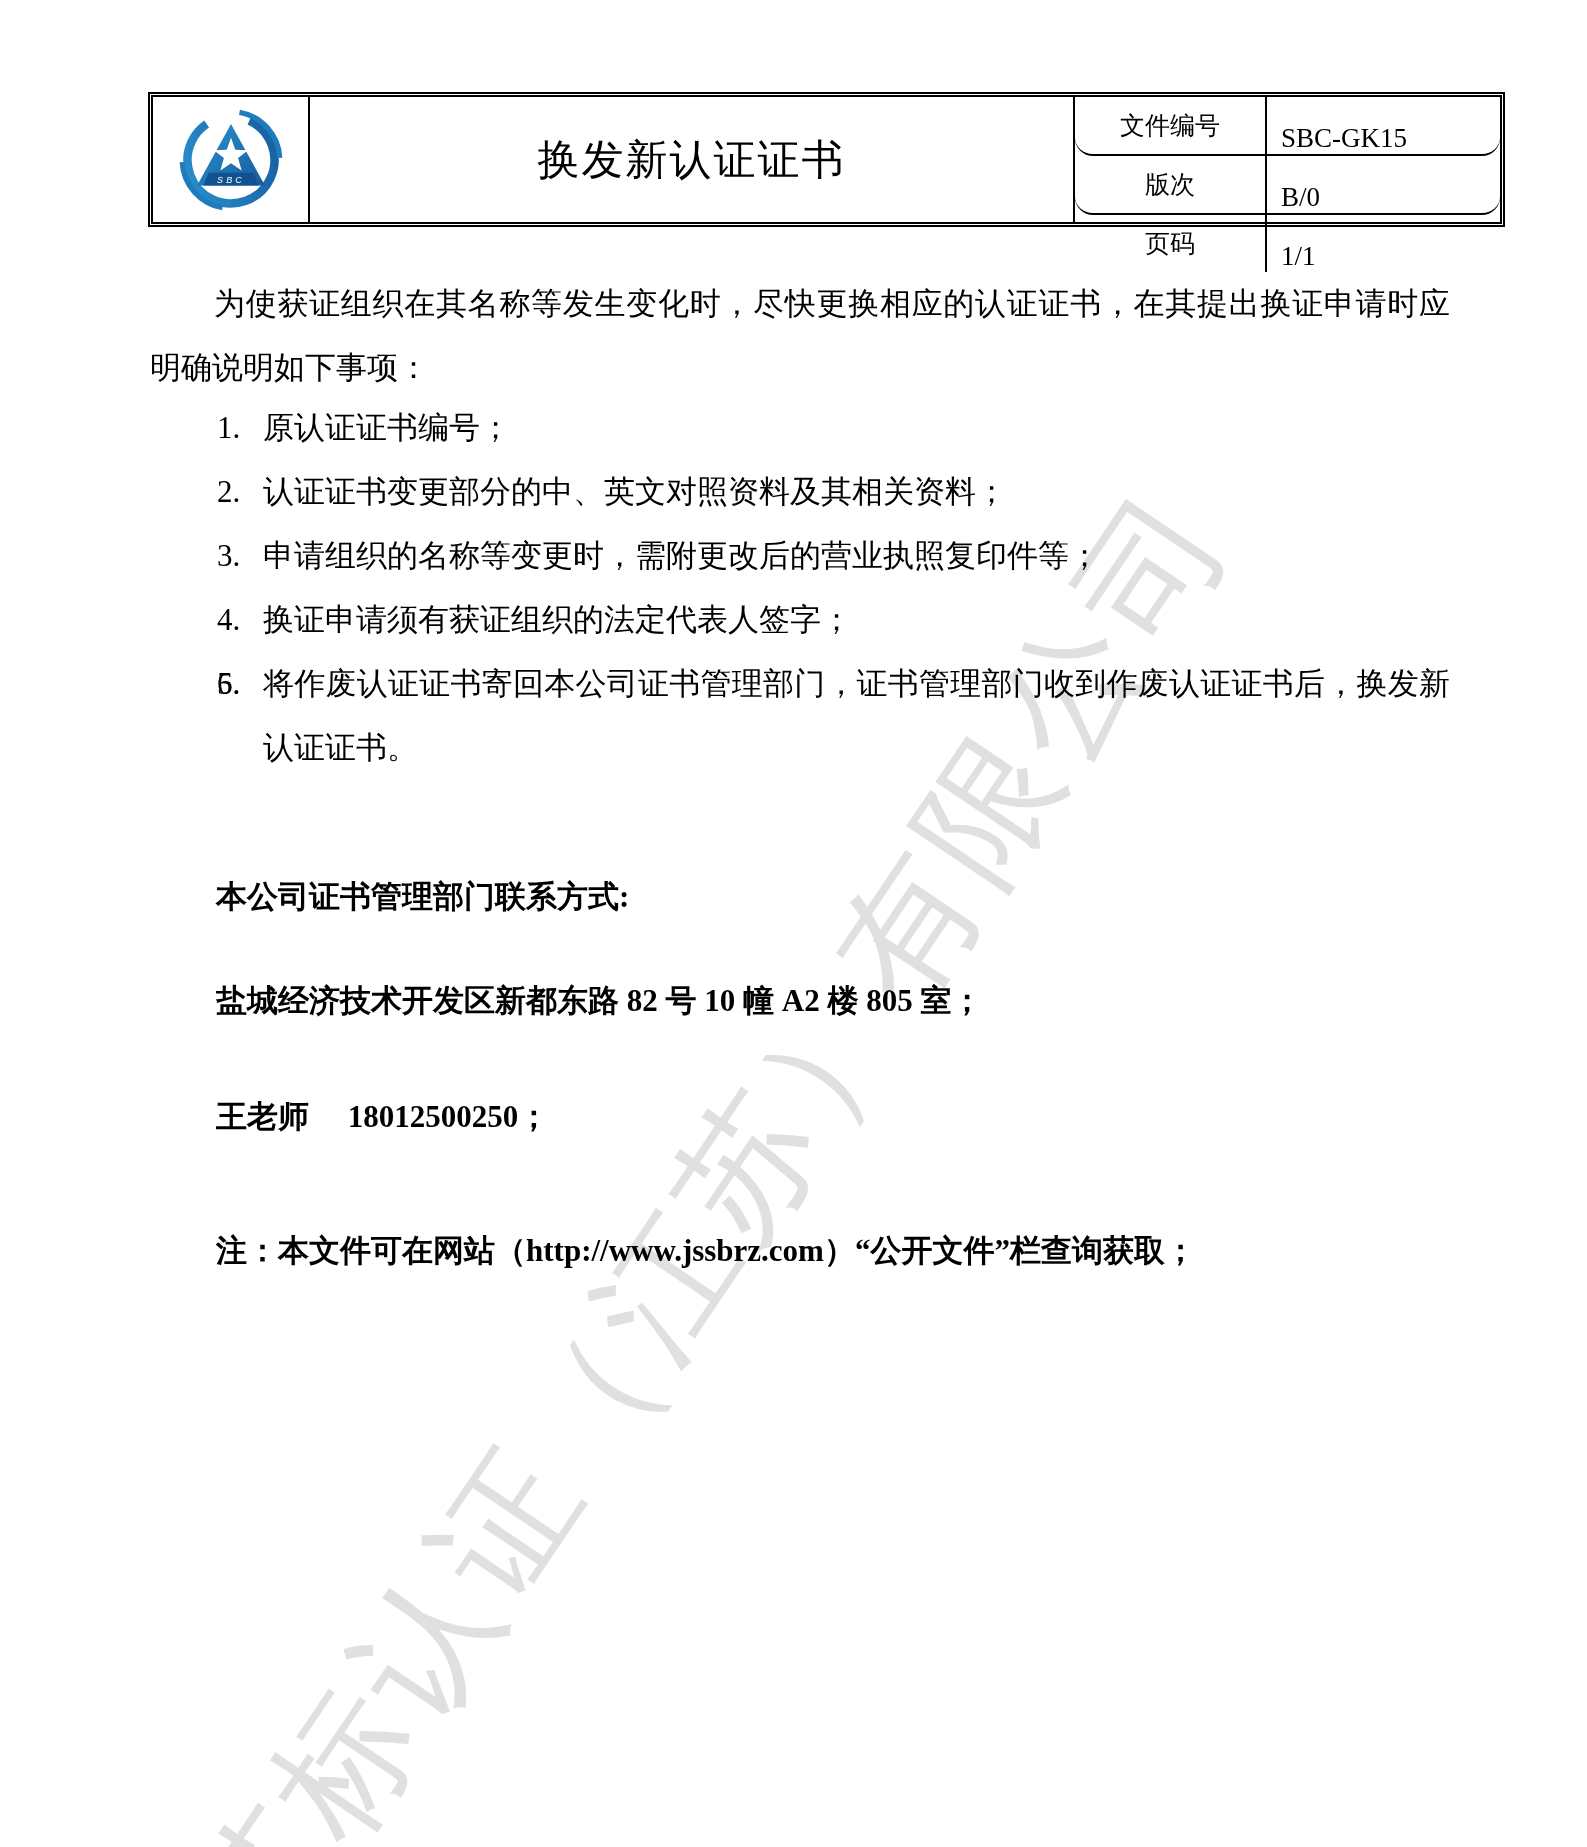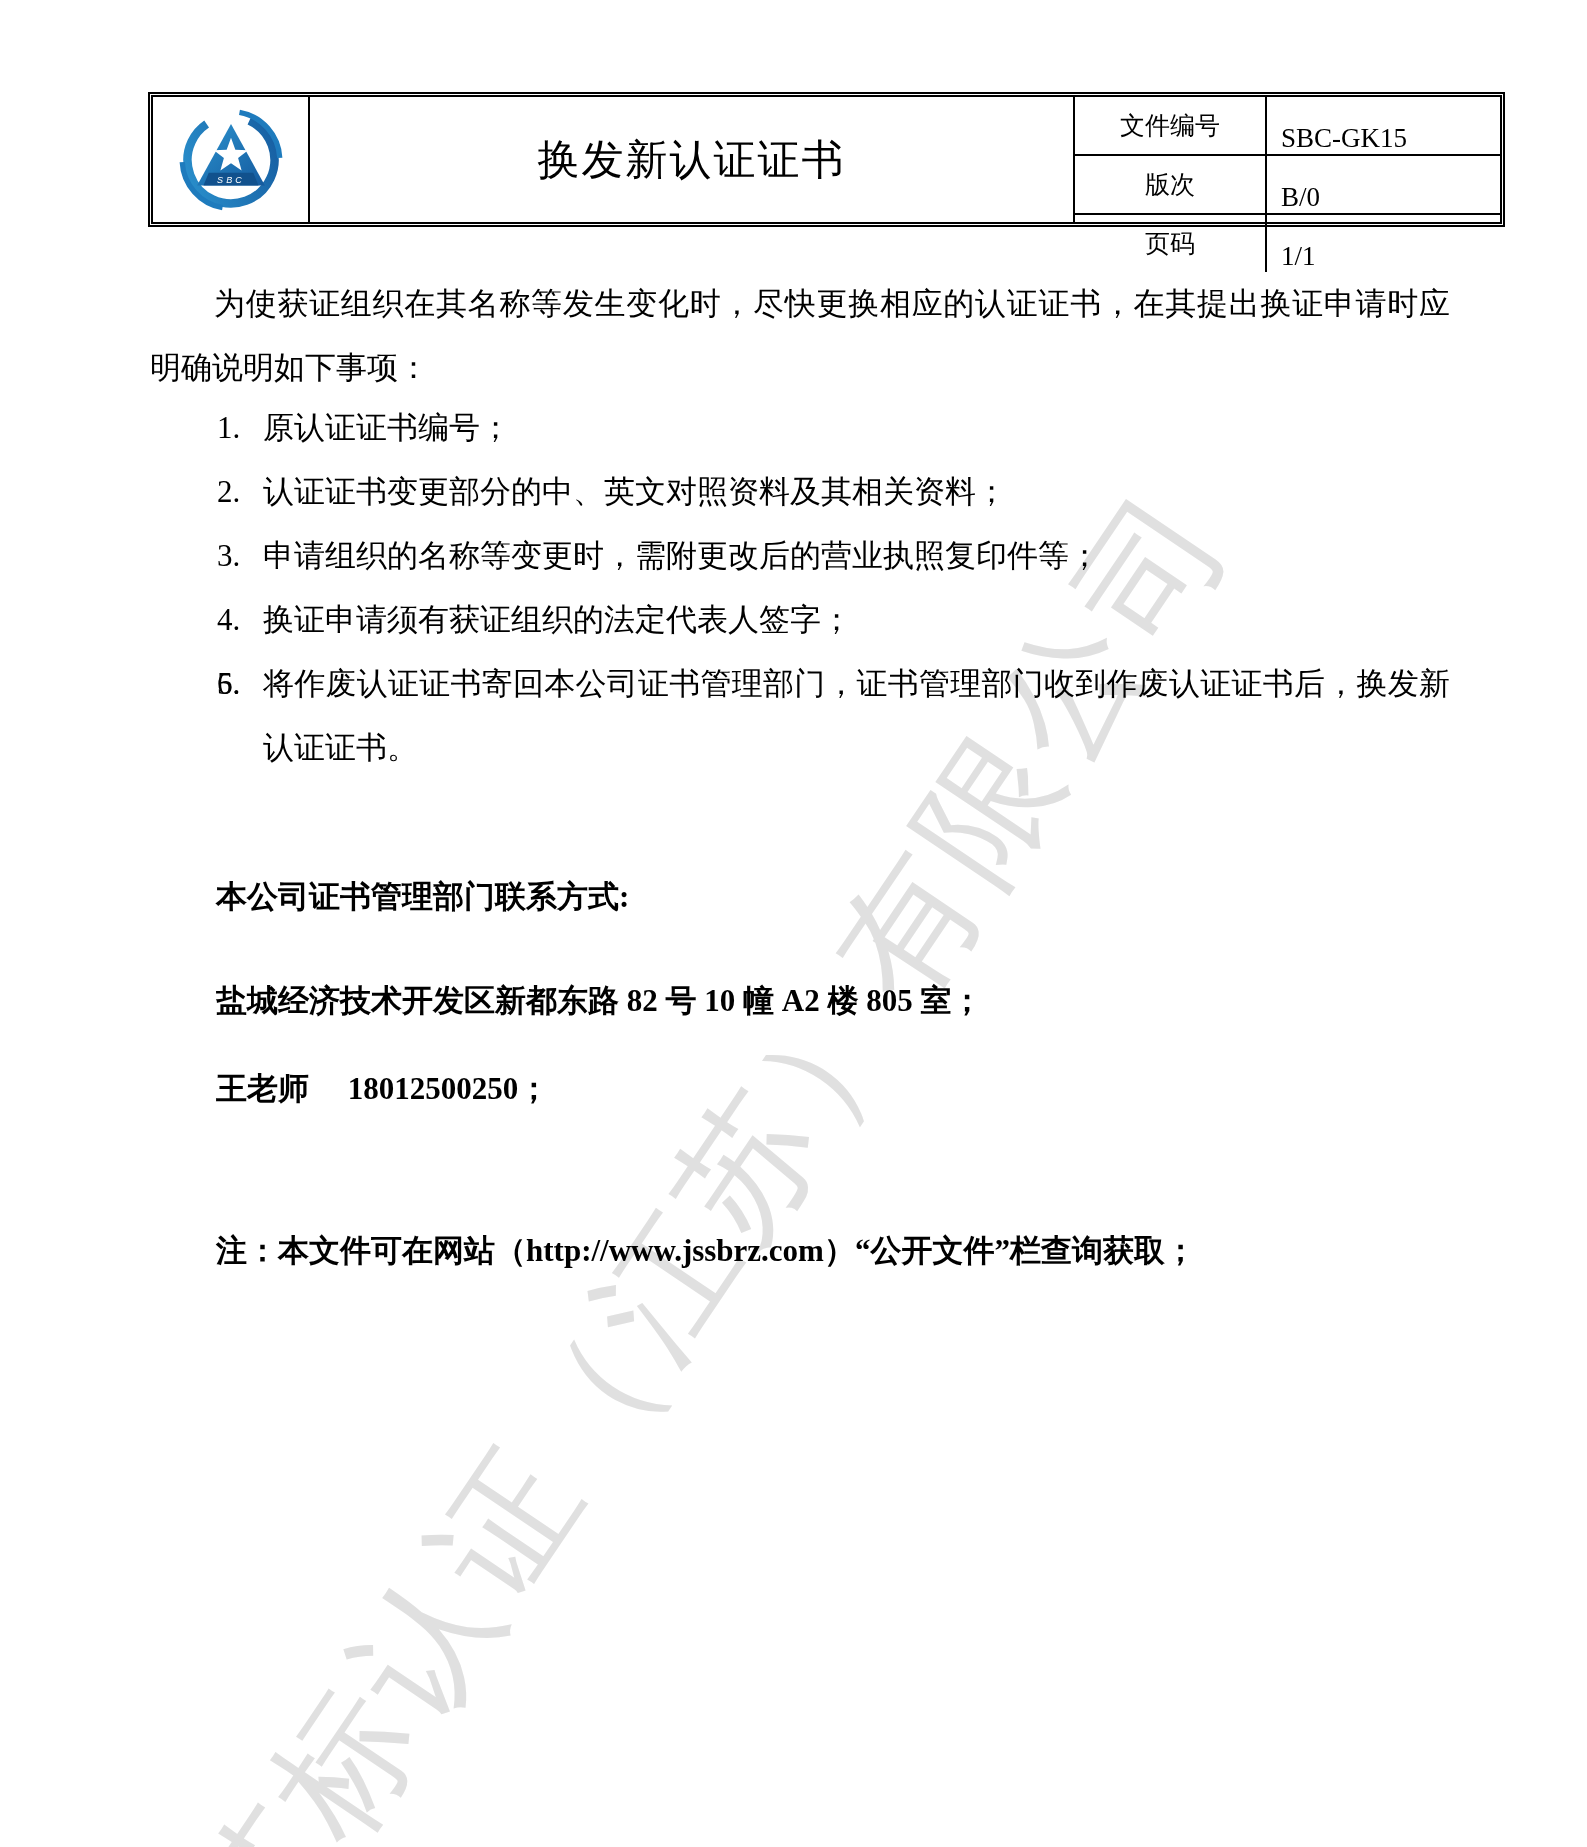--- a/index.html
+++ b/index.html
@@ -45,21 +45,21 @@
     display:flex; align-items:center; justify-content:center;
     font-size:42px;
     letter-spacing:2px;
   }
   .info-table {
     width:427px; flex:0 0 427px;
     border-left:2px solid #000;
     display:flex; flex-direction:column;
     box-sizing:border-box;
   }
-  .info-row { flex:1; display:flex; border-bottom:2px solid #000; box-sizing:border-box; }
+  .info-row { flex:1; display:flex; border-bottom:2px solid #000; box-sizing:border-box;border-radius:18px; }
   .info-row:last-child { border-bottom:none; }
   .info-label {
     width:192px; flex:0 0 192px;
     border-right:2px solid #000;
     display:flex; align-items:center; justify-content:center;
     font-size:25px;
     box-sizing:border-box;
   }
   .info-value {
     flex:1; display:flex; align-items:center;
@@ -69,21 +69,21 @@
   }
   
   .doc-body { position:absolute; left:150px; top:0; width:1300px; z-index:1; }
   .blk { position:absolute; left:0; width:1300px; font-size:31px; line-height:64px; }
   .intro   { top:272px; text-indent:64px; text-align:justify; }
   .list    { top:396px; }
   .list-item { position:relative; padding-left:113px; box-sizing:border-box; text-align:justify; }
   .list-num  { position:absolute; left:67px; top:0; }
   .contact-heading { top:865px;  font-weight:bold; padding-left:66px; box-sizing:border-box; }
   .address         { top:969px; font-weight:bold; padding-left:66px; box-sizing:border-box; }
-  .contact-line    { top:1057px; font-weight:bold; padding-left:66px; box-sizing:border-box; }
+  .contact-line    { top:1085px; font-weight:bold; padding-left:66px; box-sizing:border-box; }
   .note            { top:1219px; font-weight:bold; padding-left:66px; box-sizing:border-box; }
 </style>
 </head>
 <body>
 
 <div class="page">
 
   <div class="watermark">苏标认证（江苏）有限公司</div>
 
   <div class="header-box">

